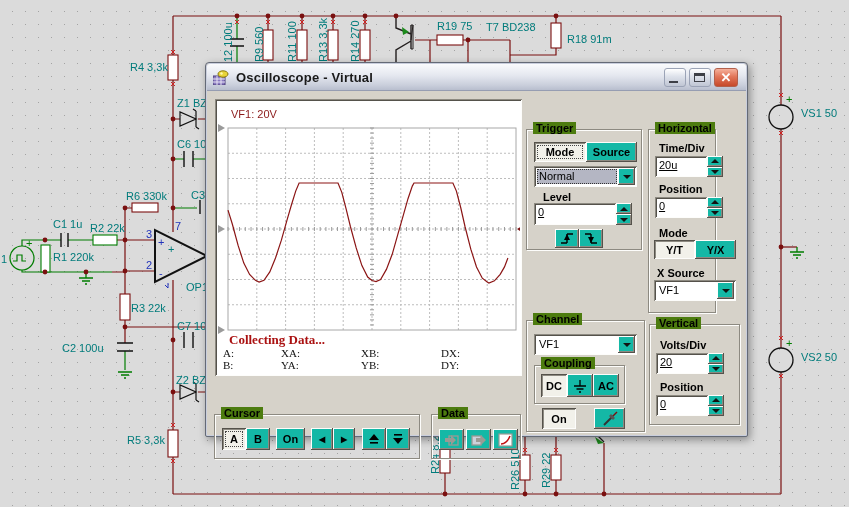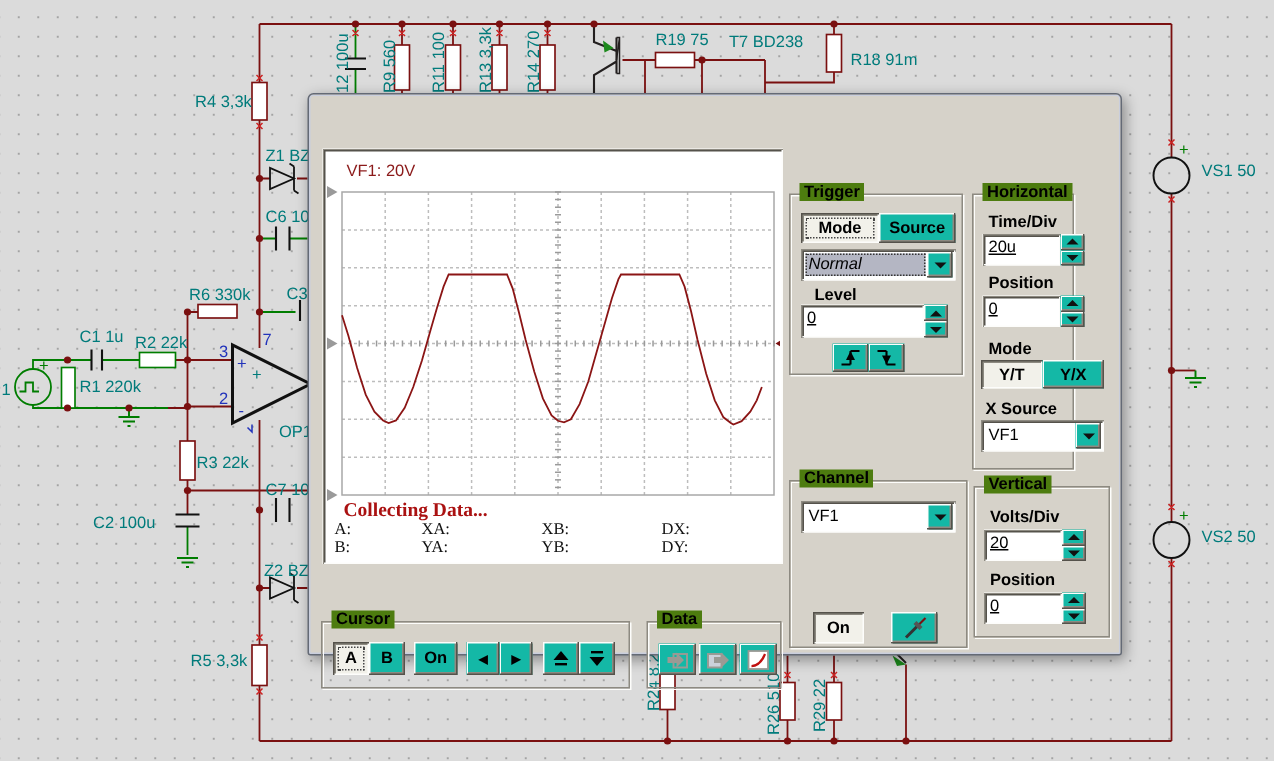--- a/index.html
+++ b/index.html
@@ -257,20 +257,38 @@
       <text x="296" y="62" fill="#007b7b" font-size="11px" transform="rotate(-90 296 62)">R11 100</text>
       <text x="327" y="62" fill="#007b7b" font-size="11px" transform="rotate(-90 327 62)">R13 3,3k</text>
       <text x="359" y="62" fill="#007b7b" font-size="11px" transform="rotate(-90 359 62)">R14 270</text>
       <text x="439" y="474" fill="#007b7b" font-size="11px" transform="rotate(-90 439 474)">R24 8,2</text>
       <text x="519" y="490" fill="#007b7b" font-size="11px" transform="rotate(-90 519 490)">R26 510</text>
       <text x="550" y="488" fill="#007b7b" font-size="11px" transform="rotate(-90 550 488)">R29 22</text>
     </g>
 </svg>
 
 <div class="window">
+  <div class="titlebar">
+    <svg class="title-icon" viewBox="0 0 17 15">
+      <rect x="0" y="6" width="12" height="9" fill="#8a7bc0" stroke="#4a3f7a"></rect>
+      <path d="M0 9 H12 M0 12 H12 M4 6 V15 M8 6 V15" stroke="#e8e4f4" stroke-width="1"></path>
+      <ellipse cx="10" cy="4" rx="5" ry="3.2" fill="#e8d438" stroke="#8a7a10"></ellipse>
+      <circle cx="8.5" cy="3.5" r="1.2" fill="#fff8b0"></circle>
+    </svg>
+    <span class="title-text">Oscilloscope - Virtual</span>
+    <div class="tb-buttons">
+      <div class="tb-btn">
+          <span class="glyph-min"></span>
+        </div>
+      <div class="tb-btn">
+          <span class="glyph-max"></span>
+        </div>
+      <div class="tb-btn close"><span>✕</span></div>
+    </div>
+  </div>
 
   <div class="client">
 
     <div class="display" style="left:6px; top:6px;">
       <svg id="scope-svg" width="305" height="275">
           <g stroke="#bdbdbd" stroke-dasharray="2 2" fill="none">
             <line x1="41.8" y1="29" x2="41.8" y2="231"></line>
             <line x1="70.6" y1="29" x2="70.6" y2="231"></line>
             <line x1="99.4" y1="29" x2="99.4" y2="231"></line>
             <line x1="128.2" y1="29" x2="128.2" y2="231"></line>
@@ -405,21 +423,21 @@
         <span style="left:66px">YA:</span>
         <span style="left:146px">YB:</span>
         <span style="left:226px">DY:</span>
       </div>
     </div>
 
     <div class="group" style="left:317px; top:36px; width:116px; height:121px;">
       <span class="legend">Trigger</span>
       <div class="btn pressed focusdots" style="left:7px; top:12px; width:52px; height:20px;">Mode</div>
       <div class="btn raised" style="left:59px; top:12px; width:51px; height:20px;">Source</div>
-      <div class="dropdown field" style="left:7px; top:36px; width:103px; height:21px;font-style:italic;">
+      <div class="dropdown field" style="left:7px; top:36px; width:103px; height:21px;">
         <div class="dd-text hl">Normal</div>
         <div class="dd-btn raised">
           <span class="arr-dn" style="position:absolute; inset:0;"></span>
         </div>
       </div>
       <div class="lbl" style="left:16px; top:61px;">Level</div>
       <div class="input field" style="left:7px; top:73px; width:82px; height:22px;">0</div>
       <div class="spin" style="left:89px; top:73px; height:22px;">
         <div class="raised arr-up"></div>
         <div class="raised arr-dn"></div>
@@ -466,20 +484,30 @@
 
 
     <div class="group" style="left:317px; top:227px; width:119px; height:112px;">
       <span class="legend">Channel</span>
       <div class="dropdown field" style="left:7px; top:13px; width:103px; height:21px;">
         <div class="dd-text">VF1</div>
         <div class="dd-btn raised">
           <span class="arr-dn" style="position:absolute; inset:0;"></span>
         </div>
       </div>
+      <div class="group" style="left:7px; top:44px; width:91px; height:39px;">
+        <span class="legend" style="top:-9px;">Coupling</span>
+        <div class="btn pressed" style="left:6px; top:8px; width:26px; height:23px;">DC</div>
+        <div class="btn raised" style="left:32px; top:8px; width:26px; height:23px;">
+          <svg width="16" height="16" viewBox="0 0 16 16">
+            <path d="M8 2 V8 M2 8 H14 M4.5 11 H11.5 M7 14 H9" stroke="#000" stroke-width="1.3" fill="none"></path>
+          </svg>
+        </div>
+        <div class="btn raised" style="left:58px; top:8px; width:26px; height:23px;">AC</div>
+      </div>
       <div class="btn pressed" style="left:15px; top:87px; width:34px; height:21px;">On</div>
       <div class="btn raised" style="left:67px; top:87px; width:31px; height:21px;">
         <svg width="18" height="16" viewBox="0 0 18 16">
           <path d="M3 14 L12 5" stroke="#333" stroke-width="2" fill="none"></path>
           <path d="M12 5 L16 1" stroke="#7a1010" stroke-width="1.4" fill="none"></path>
           <polygon points="10,3 14,7 12,9 8,5" fill="#555"></polygon>
         </svg>
       </div>
     </div>
 

